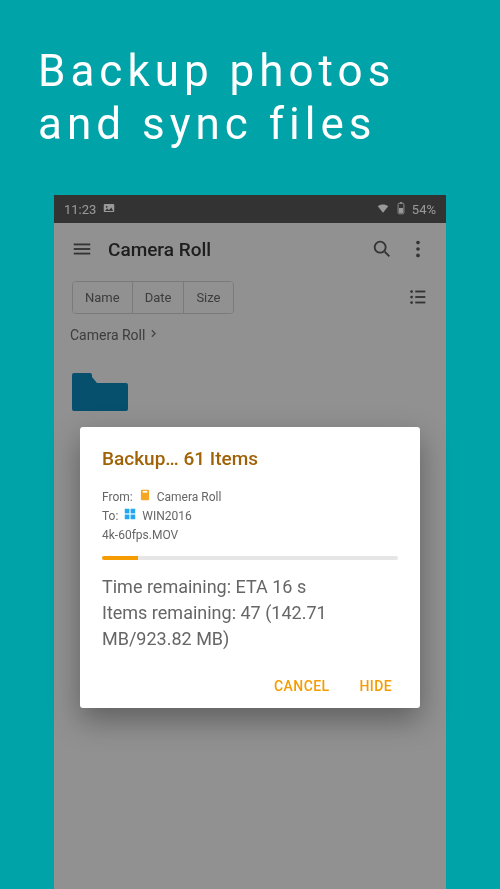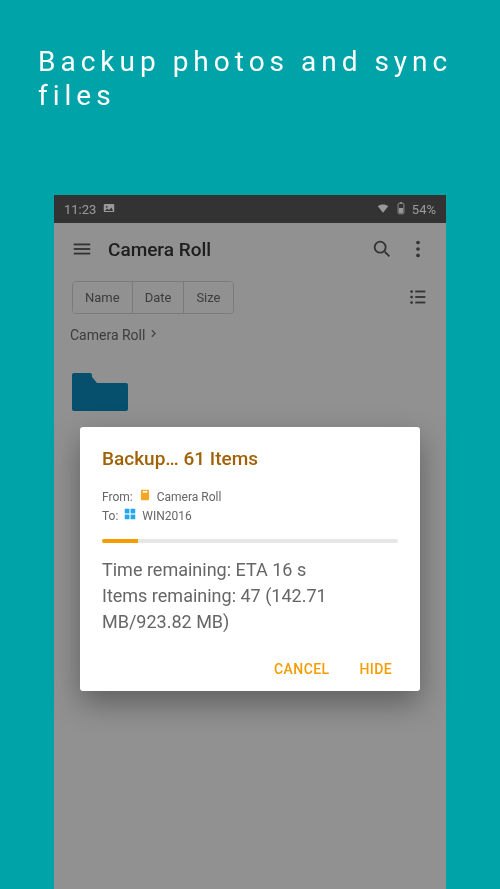--- a/index.html
+++ b/index.html
@@ -1,17 +1,17 @@
 <!DOCTYPE html>
 <html><head>
 <meta charset="utf-8">
 <style>
   * { margin: 0; padding: 0; box-sizing: border-box; font-family: Roboto, -apple-system, BlinkMacSystemFont, "Segoe UI", sans-serif; }
   body { width: 500px; height: 889px; background: #00a3a8; overflow: hidden; position: relative; }
-  .headline { color: #fff; font-size: 28px; font-weight: 400; padding: 45px 38px 30px 38px; letter-spacing: 5px; line-height: 1.2; }
+  .headline { color: #fff; font-size: 44px; font-weight: 400; padding: 45px 38px 30px 38px; letter-spacing: 5px; line-height: 1.2; }
   .phone { position: absolute; left: 54px; top: 195px; width: 392px; height: 829px; background: #f2f2f2; border-radius: 0; overflow: hidden; }
 
   
   .statusbar { height: 28px; background: #555; color: #fff; display: flex; align-items: center; padding: 0 10px; font-size: 13px; }
   .statusbar .left { display: flex; align-items: center; gap: 6px; }
   .statusbar .sp { flex: 1; }
   .statusbar .right { display: flex; align-items: center; gap: 4px; }
   .statusbar svg { width: 14px; height: 14px; }
 
   
@@ -192,20 +192,21 @@
     <span class="win-ic">
       <svg viewBox="0 0 24 24" fill="#22a7f0">
           <rect x="3" y="3" width="8" height="8"></rect>
           <rect x="13" y="3" width="8" height="8"></rect>
           <rect x="3" y="13" width="8" height="8"></rect>
           <rect x="13" y="13" width="8" height="8"></rect>
         </svg>
     </span>
     <span>WIN2016</span>
   </div>
+  <div class="line">4k-60fps.MOV</div>
   <div class="progress">
       <div class="bar" style="width: 12%;"></div>
     </div>
   <div class="stats">
     <div>Time remaining: ETA 16 s</div>
     <div>Items remaining: 47 (142.71 MB/923.82 MB)</div>
   </div>
   <div class="actions">
     <div class="btn">CANCEL</div>
     <div class="btn">HIDE</div>

